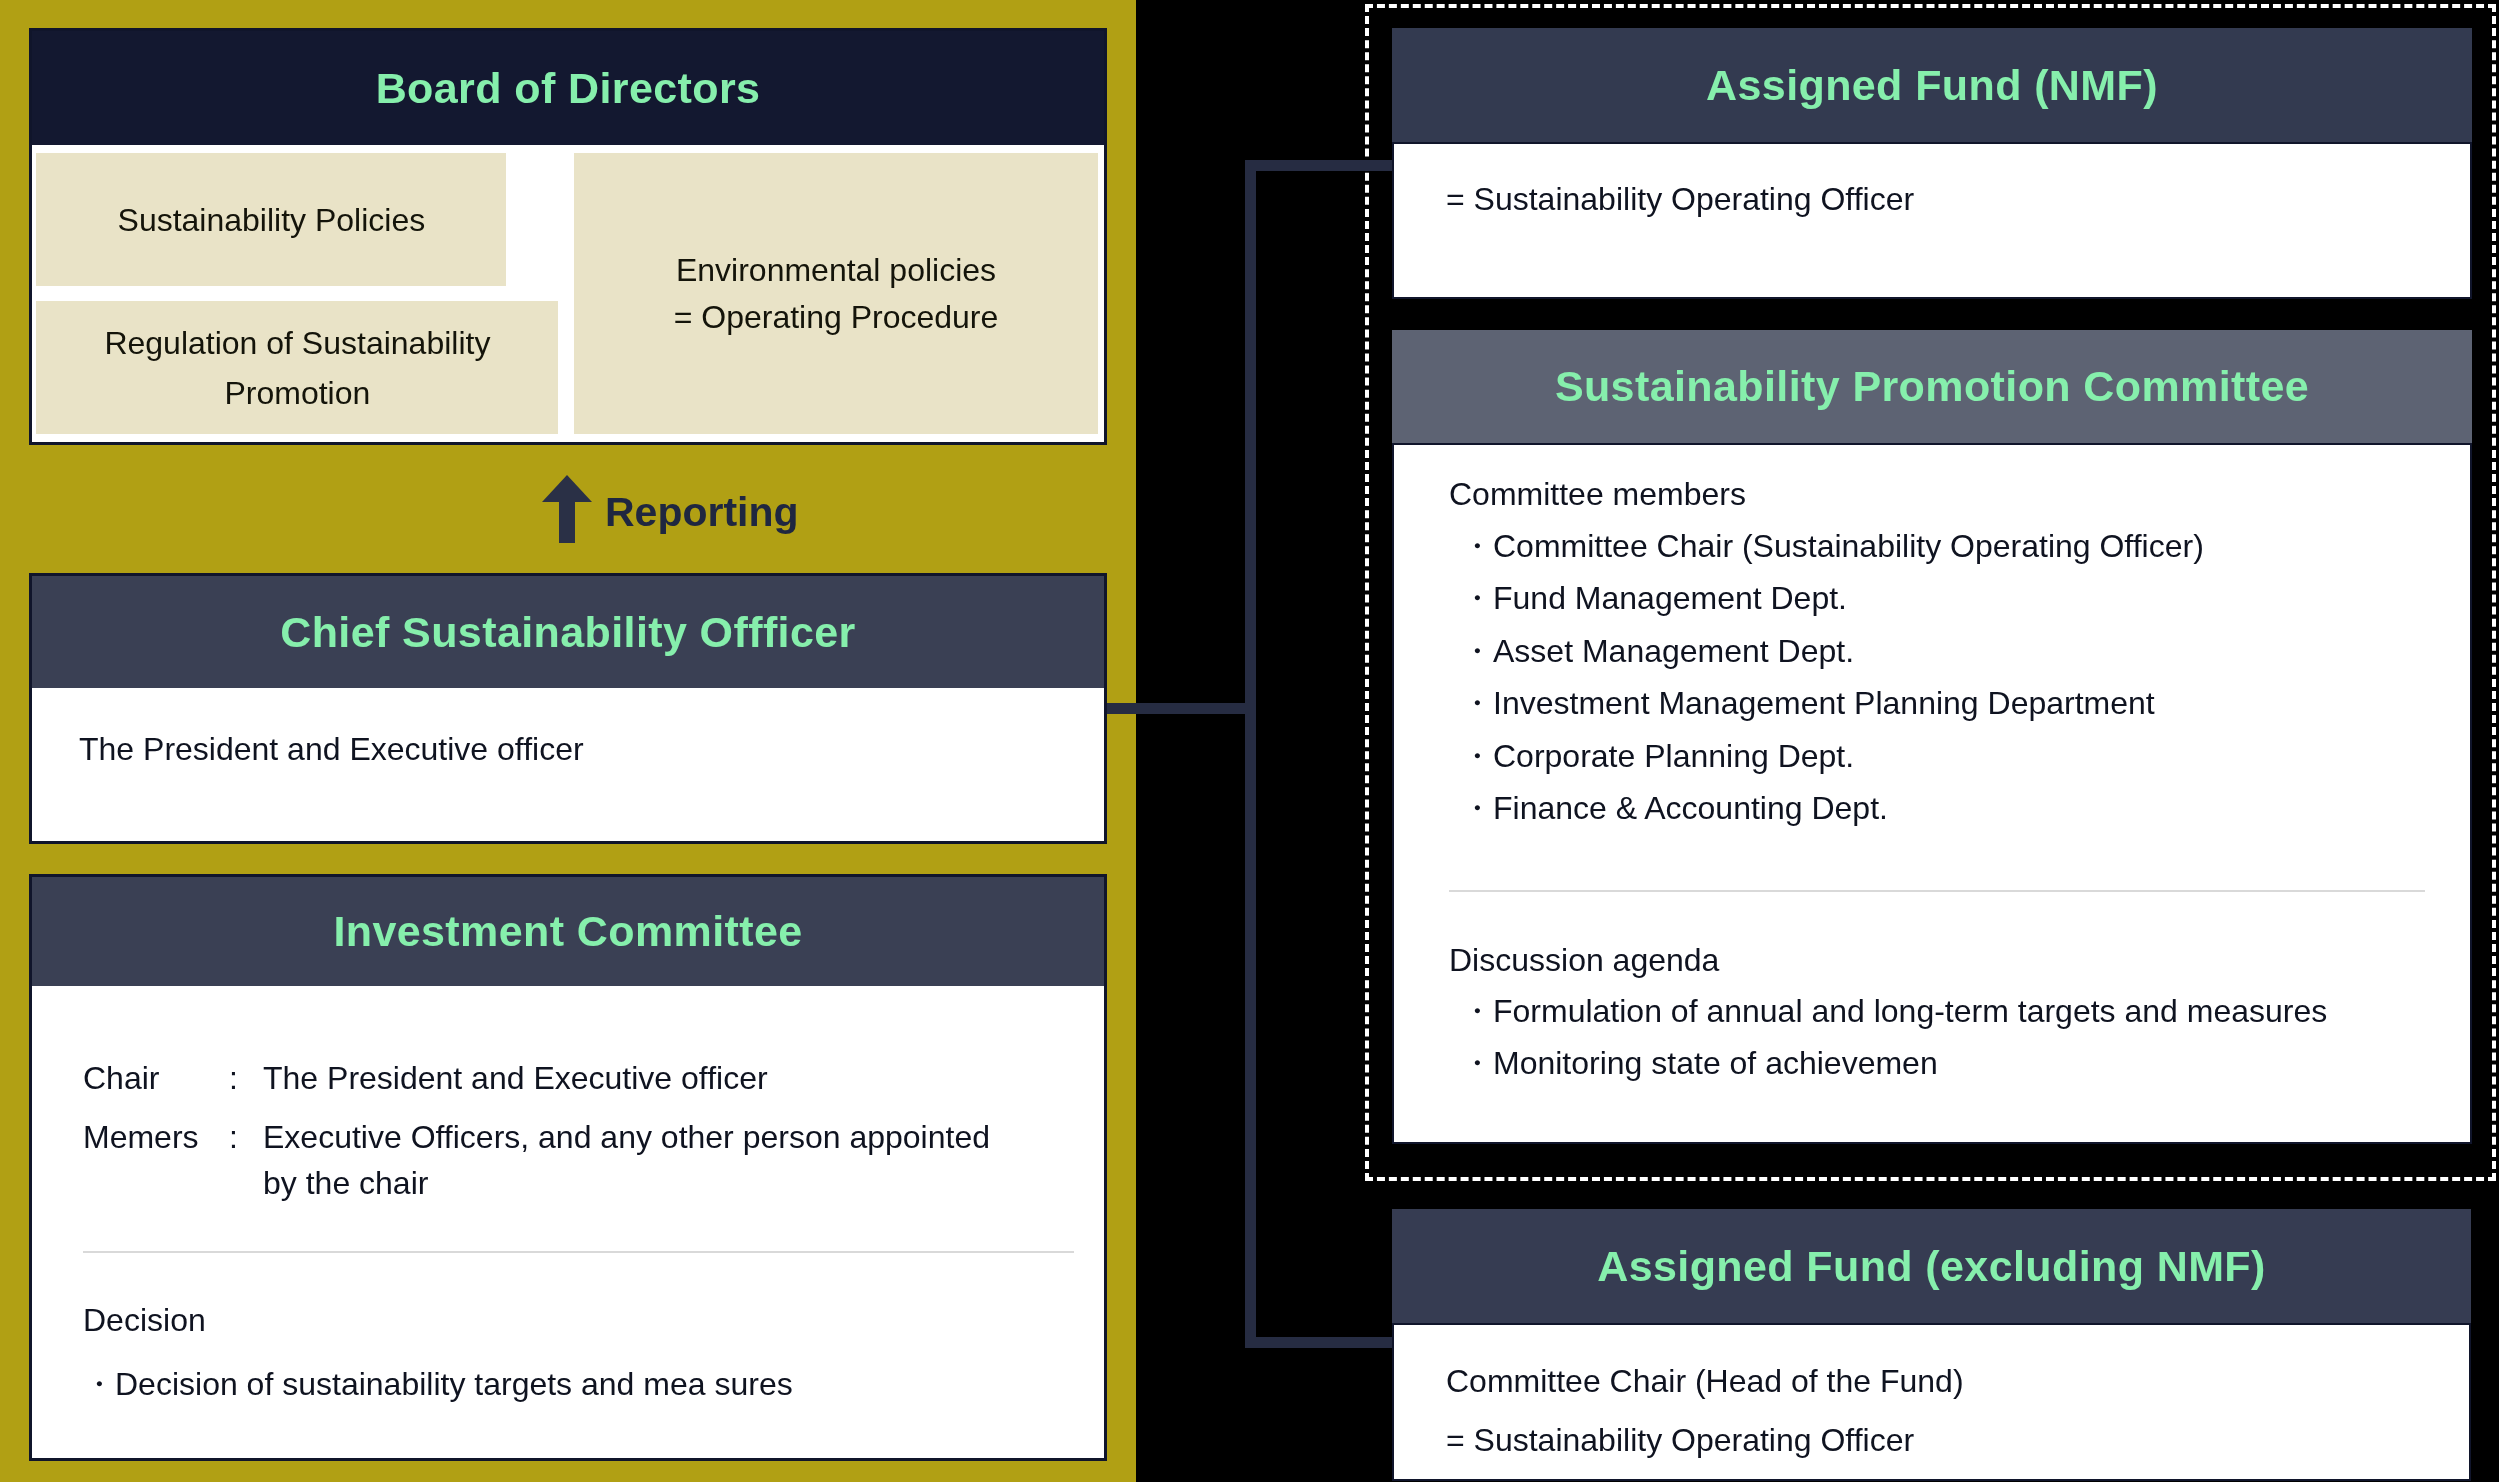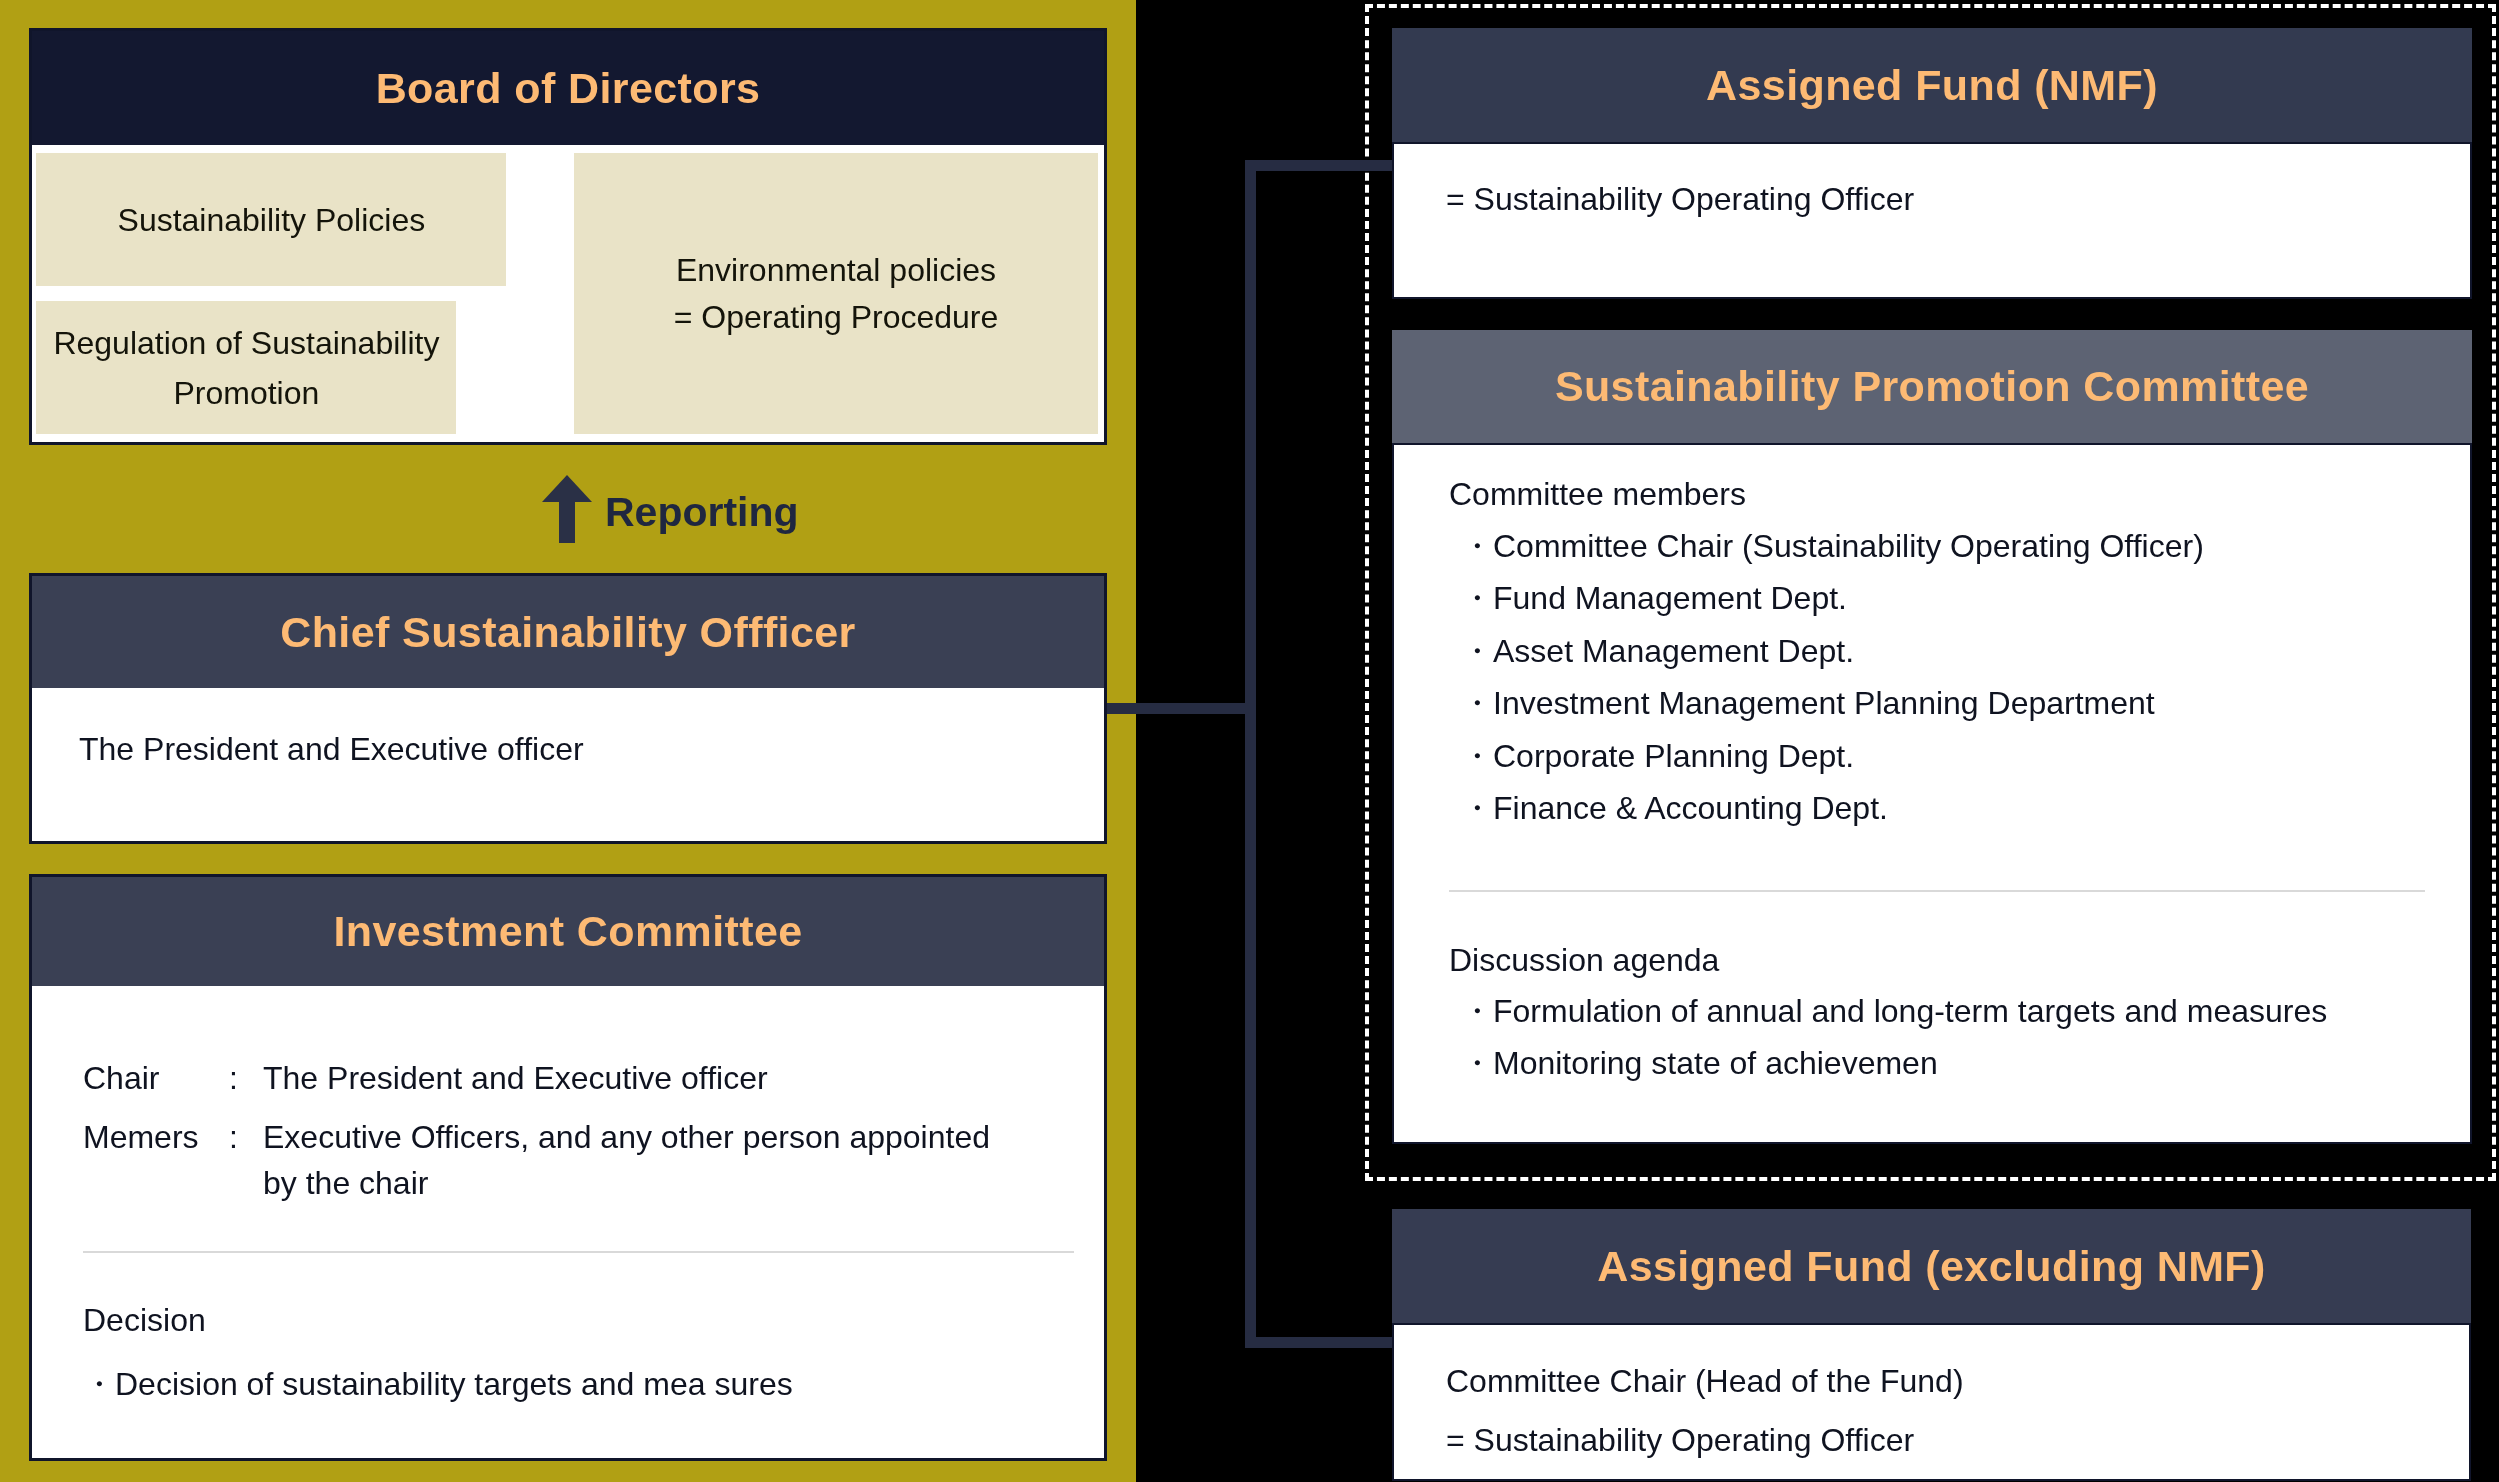--- a/index.html
+++ b/index.html
@@ -5,28 +5,28 @@
   html,body{margin:0;padding:0;background:#000;}
   #canvas{position:relative;width:2500px;height:1482px;background:#000;overflow:hidden;
           font-family:"Liberation Sans",sans-serif;}
   #canvas *{box-sizing:border-box;}
 
   
   #panel-left{position:absolute;left:0;top:0;width:1136px;height:1482px;background:#b1a014;z-index:0;}
 
   .lbox{position:absolute;background:#fff;border:3.6px solid #10152b;z-index:3;}
   .hdr{position:absolute;left:0;top:0;width:100%;display:flex;align-items:center;justify-content:center;
-       color:#fdba74;font-weight:bold;font-size:43px;letter-spacing:0.4px;}
+       color:#86efac;font-weight:bold;font-size:43px;letter-spacing:0.4px;}
 
   #box-bod{left:29px;top:28px;width:1078px;height:417px;}
   #box-bod .hdr{height:114px;background:#131830;}
   .beige{position:absolute;background:#e9e3c7;display:flex;flex-direction:column;align-items:center;
          justify-content:center;font-size:32px;color:#14140a;text-align:center;line-height:50px;}
   #beige1{left:4.4px;top:122px;width:470px;height:133px;}
-  #beige2{left:4.4px;top:270px;width:420px;height:133px;text-align:center;}
+  #beige2{left:4.4px;top:270px;width:522px;height:133px;text-align:center;}
   #beige3{left:542px;top:122px;width:524px;height:281px;line-height:47px;}
 
   #arrow-head{position:absolute;left:542px;top:475px;width:0;height:0;z-index:3;
               border-left:25px solid transparent;border-right:25px solid transparent;
               border-bottom:27.5px solid #2a3046;}
   #arrow-shaft{position:absolute;left:559px;top:501px;width:16px;height:42px;background:#2a3046;z-index:3;}
   #reporting-label{position:absolute;left:605px;top:489px;font-size:41px;font-weight:bold;color:#1f2740;z-index:3;}
 
   #box-cso{left:29px;top:573px;width:1078px;height:271px;}
   #box-cso .hdr{height:112px;background:#3a4054;}

